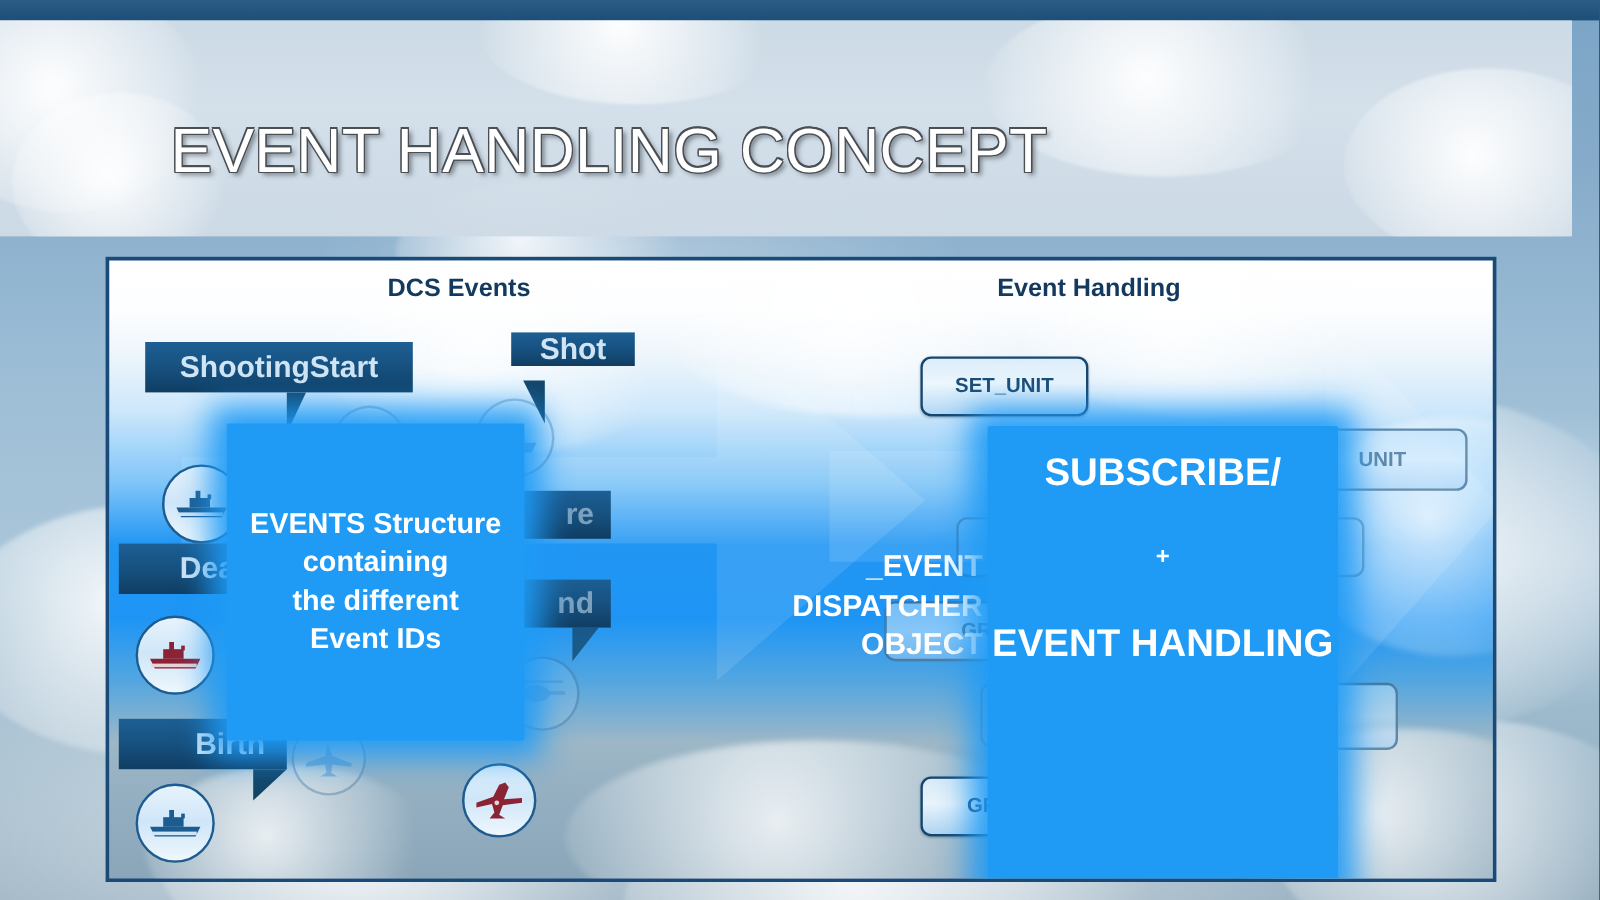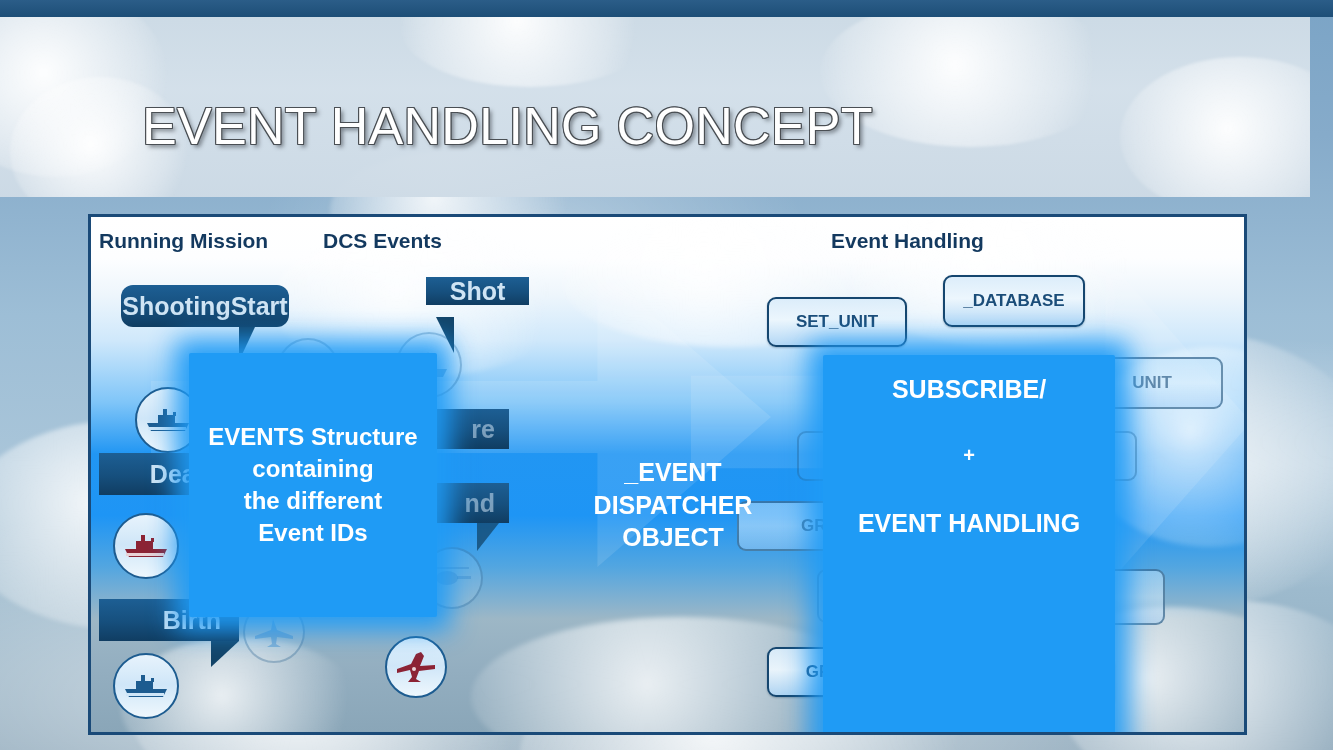--- a/index.html
+++ b/index.html
@@ -147,22 +147,22 @@
     display: flex; flex-direction: column; align-items: center; justify-content: center;
     text-align: center;
     border-radius: 2px;
   }
   .overlay.soft {
     box-shadow: 0 0 26px 14px rgba(31,155,245,.95);
   }
   .overlay .line { display: block; }
 
   .ov-events { font-size: 24px; line-height: 1.33; }
-  .ov-dispatch { font-size: 25px; line-height: 1.30; }
-  .ov-subscribe { font-size: 25px; line-height: 1.30; text-align: right; }
+  .ov-dispatch { font-size: 25px; line-height: 1.30; align-items: flex-end; }
+  .ov-subscribe { font-size: 32px; line-height: 1.30; text-align: right; }
 </style>
 </head>
 <body>
 
 <div id="stage">
 
   <div class="sky-base"></div>
   <div class="cloud" style="left:-40px; top:420px; width:330px; height:210px;"></div>
   <div class="cloud" style="left:130px; top:600px; width:420px; height:220px;"></div>
   <div class="cloud" style="left:520px; top:640px; width:480px; height:230px;"></div>
@@ -189,21 +189,20 @@
       <div class="pc" style="left:760px; top:-10px; width:300px; height:140px;"></div>
       <div class="pc" style="left:990px; top:130px; width:260px; height:200px;"></div>
       <div class="pc" style="left:380px; top:400px; width:420px; height:160px;"></div>
       <div class="pc" style="left:930px; top:390px; width:300px; height:170px;"></div>
       <div class="pc" style="left:30px; top:420px; width:240px; height:140px;"></div>
     </div>
 
     <div class="flow-arrow" style="left:60px; top:50px; width:620px; height:300px; clip-path: polygon(0 38%, 72% 38%, 72% 0, 100% 50%, 72% 100%, 72% 62%, 0 62%);"></div>
     <div class="flow-arrow" style="left:600px; top:40px; width:560px; height:330px; clip-path: polygon(0 36%, 74% 36%, 74% 0, 100% 50%, 74% 100%, 74% 64%, 0 64%);"></div>
 
-    <div class="col-head" style="left:8px; top:12px;">Running Mission</div>
     <div class="col-head" style="left:232px; top:12px;">DCS Events</div>
     <div class="col-head" style="left:740px; top:12px;">Event Handling</div>
 
     <div class="unit-icon ghost" style="left:186px; top:121px; width:62px; height:62px;">
       <svg width="40" height="26" viewBox="0 0 40 26">
         <path d="M2 16 L38 16 L34 24 L6 24 Z" fill="#1b6fb5" opacity=".55"></path>
         <rect x="12" y="9" width="13" height="7" fill="#1b6fb5" opacity=".55"></rect>
         <rect x="18" y="3" width="4" height="7" fill="#1b6fb5" opacity=".55"></rect>
       </svg>
     </div>
@@ -260,21 +259,21 @@
       </svg>
     </div>
 
     <div class="unit-icon" style="left:294px; top:419px; width:62px; height:62px;">
       <svg width="44" height="34" viewBox="0 0 44 34">
         <path d="M27 2 L30 6 L26 16 L41 15 L41 19 L25 21 L22 29 L27 32 L14 32 L18 27 L16 20 L3 23 L3 19 L17 14 L22 4 Z" fill="#8c2334"></path>
         <circle cx="20" cy="19" r="2" fill="#e9d2d6"></circle>
       </svg>
     </div>
 
-    <div class="callout" style="left:30px; top:68px; width:168px; height:42px; font-size:25px;border-radius:12px;">
+    <div class="callout" style="left:30px; top:68px; width:223px; height:42px; font-size:25px;">
       <span>ShootingStart</span>
       <span class="tail" style="left:118px; top:42px; border-left:16px solid #134468; border-right:0; border-bottom:34px solid transparent;"></span>
     </div>
 
     <div class="callout" style="left:335px; top:60px; width:103px; height:28px; font-size:25px;">
       <span>Shot</span>
       <span class="tail" style="left:10px; top:40px; border-right:18px solid #134468; border-left:0; border-bottom:36px solid transparent;"></span>
     </div>
 
     <div class="callout" style="left:8px; top:236px; width:128px; height:42px; font-size:25px; justify-content:flex-end; padding-right:16px;">
@@ -293,23 +292,20 @@
     </div>
 
     <div class="callout" style="left:300px; top:192px; width:118px; height:40px; font-size:25px; justify-content:flex-end; padding-right:14px; color:rgba(207,228,244,.55);">
       <span>re</span>
     </div>
 
     <div class="api-box" style="left:676px; top:80px; width:140px; height:50px; font-size:17px;">
       <span>SET_UNIT</span>
     </div>
 
-    <div class="api-box" style="left:852px; top:58px; width:142px; height:52px; font-size:17px;">
-      <span>_DATABASE</span>
-    </div>
 
     <div class="api-box faded" style="left:990px; top:140px; width:142px; height:52px; font-size:17px;text-align:center;">
       <span>UNIT</span>
     </div>
 
     <div class="api-box ghost" style="left:812px; top:140px; width:140px; height:50px; font-size:17px;">
       <span></span>
     </div>
 
     <div class="api-box ghost" style="left:706px; top:214px; width:340px; height:50px; font-size:17px;">

